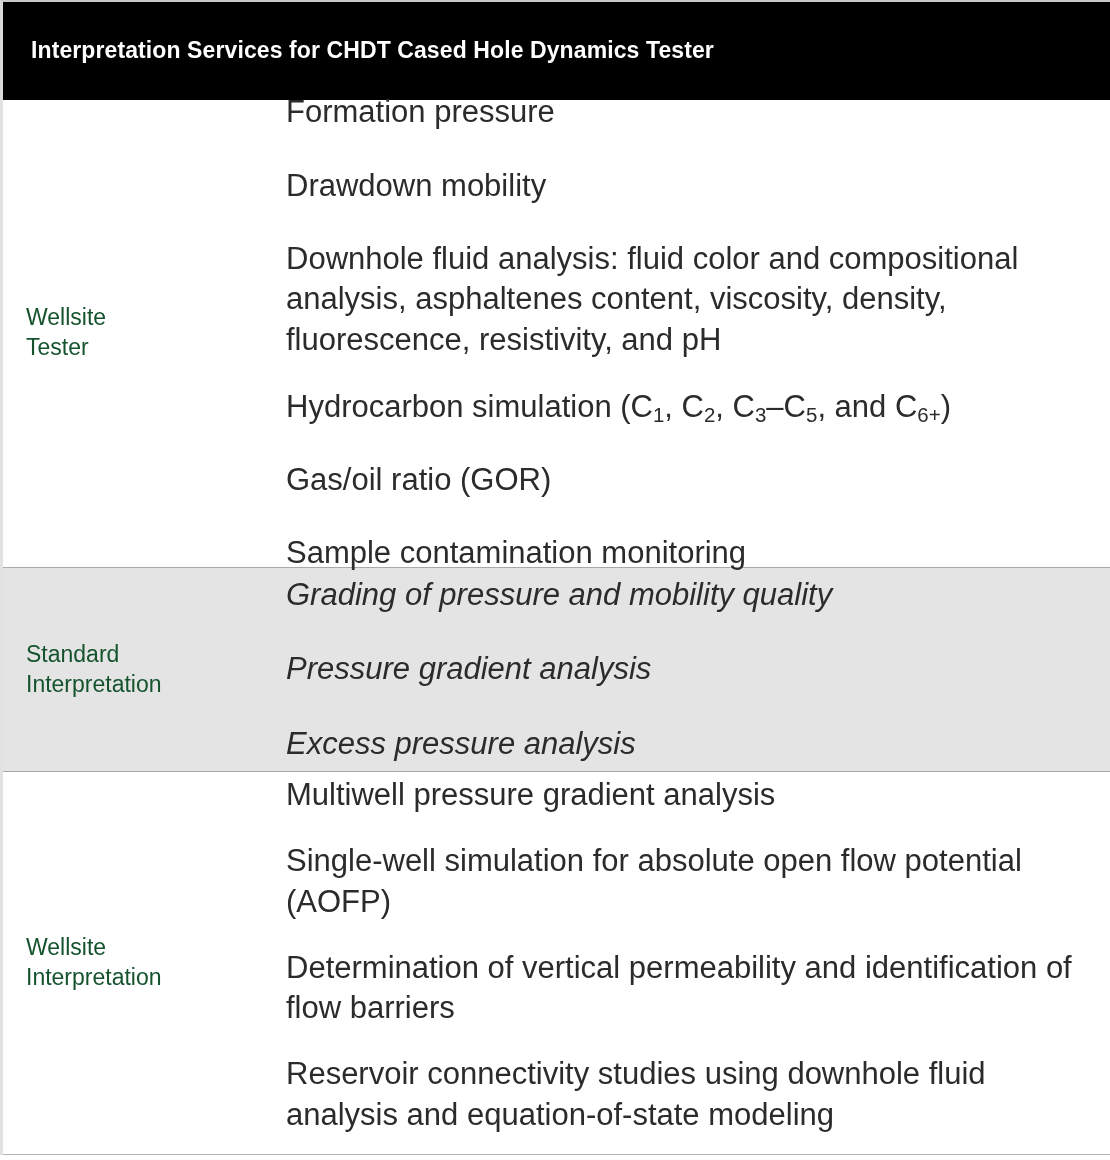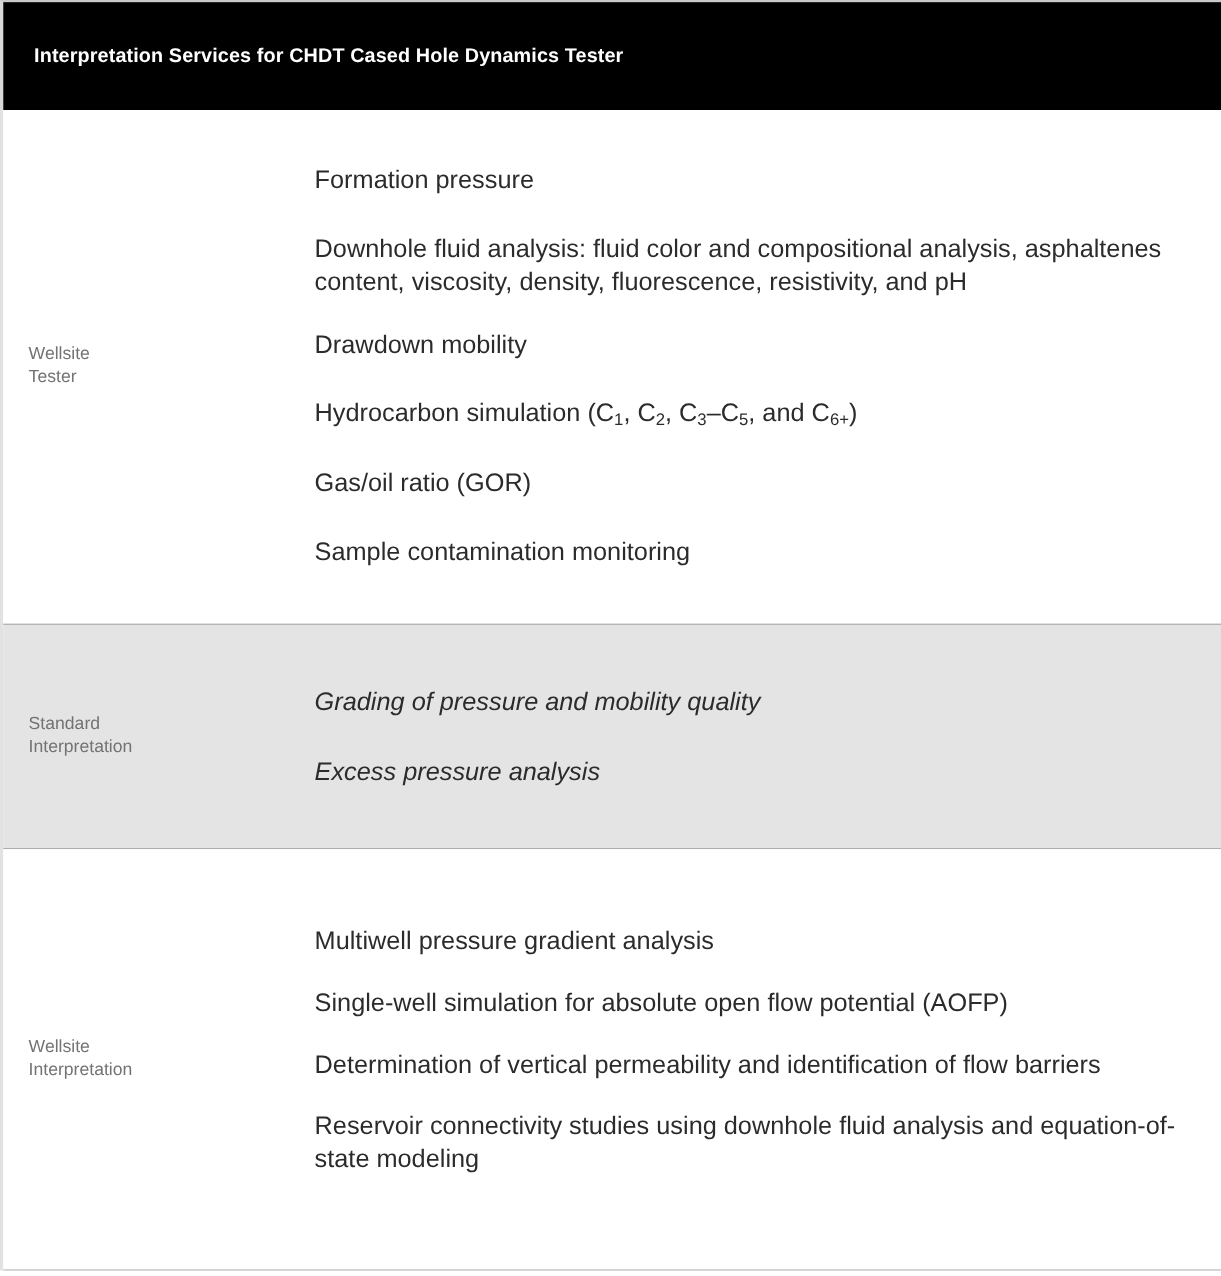--- a/index.html
+++ b/index.html
@@ -27,21 +27,21 @@
     color: #ffffff;
     height: 100px;
     box-sizing: border-box;
     display: flex;
     align-items: center;
     padding: 0 0 0 28px;
     border-left: 3px solid #d9d9d9;
     border-top: 2px solid #c9c9c9;
   }
   .table-header .title {
-    font-size: 18px;
+    font-size: 23px;
     font-weight: bold;
     letter-spacing: 0.1px;
     line-height: 1.1;
     white-space: nowrap;
   }
 
   
   .table-body {
     border-left: 3px solid #e2e2e2;
     box-sizing: border-box;
@@ -64,33 +64,33 @@
   .trow.last-row {
     border-bottom: 1px solid #b3b3b3;
   }
 
   .cat-cell {
     width: 283px;
     min-width: 283px;
     box-sizing: border-box;
     padding-left: 23px;
     padding-right: 8px;
-    color: #737373;
-    font-size: 16px;
+    color: #14532d;
+    font-size: 23px;
     font-weight: 400;
     line-height: 1.29;
   }
   .items-cell {
     flex: 1;
     box-sizing: border-box;
     padding-right: 14px;
     color: #2b2b2b;
   }
   .item {
-    font-size: 23px;
+    font-size: 31px;
     font-weight: 400;
     line-height: 1.30;
     color: #2b2b2b;
   }
 
   
   #row-wellsite { height: 467px; }
   #row-wellsite .items-cell { padding-top: 4px; padding-bottom: 4px; }
   #row-wellsite .item { margin: 0 0 33px 0; }
   #row-wellsite .item.multiline { margin-bottom: 27px; }
@@ -121,35 +121,36 @@
 
   <div class="table-body">
 
     <div class="trow band-white" id="row-wellsite">
       <div class="cat-cell">
         <div>Wellsite</div>
         <div>Tester</div>
       </div>
       <div class="items-cell">
         <div class="item">Formation pressure</div>
+        <div class="item">Drawdown mobility</div>
         <div class="item multiline">Downhole fluid analysis:  fluid color and compositional analysis, asphaltenes content, viscosity, density, fluorescence, resistivity, and pH</div>
-        <div class="item">Drawdown mobility</div>
         <div class="item"><span>Hydrocarbon simulation (C</span><sub>1</sub><span>, C</span><sub>2</sub><span>, C</span><sub>3</sub><span>–C</span><sub>5</sub><span>, and C</span><sub>6+</sub><span>)</span></div>
         <div class="item">Gas/oil ratio (GOR)</div>
         <div class="item">Sample contamination monitoring</div>
       </div>
     </div>
 
     <div class="trow band-gray" id="row-standard">
       <div class="cat-cell">
         <div>Standard</div>
         <div>Interpretation</div>
       </div>
       <div class="items-cell">
         <div class="item">Grading of pressure and mobility quality</div>
+        <div class="item">Pressure gradient analysis</div>
         <div class="item">Excess pressure analysis</div>
       </div>
     </div>
 
     <div class="trow band-white last-row" id="row-advanced">
       <div class="cat-cell">
         <div>Wellsite</div>
         <div>Interpretation</div>
       </div>
       <div class="items-cell">

